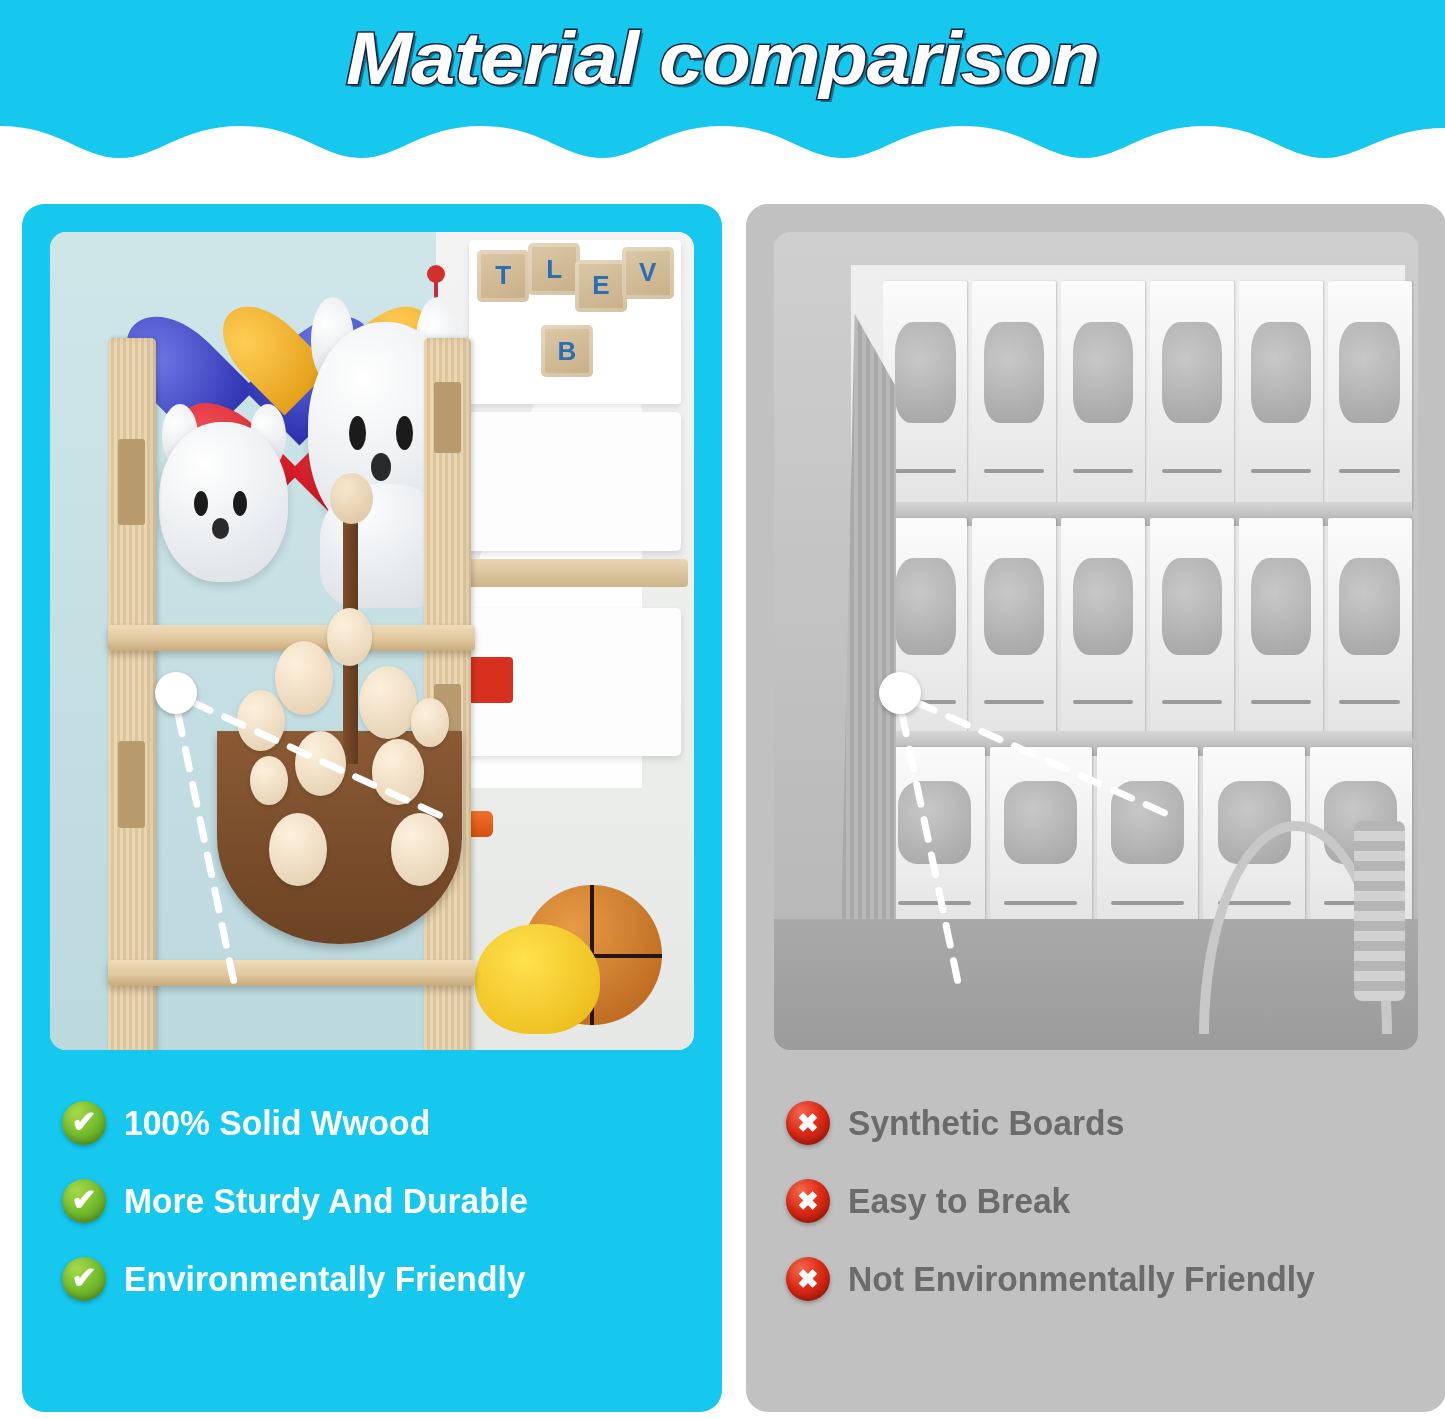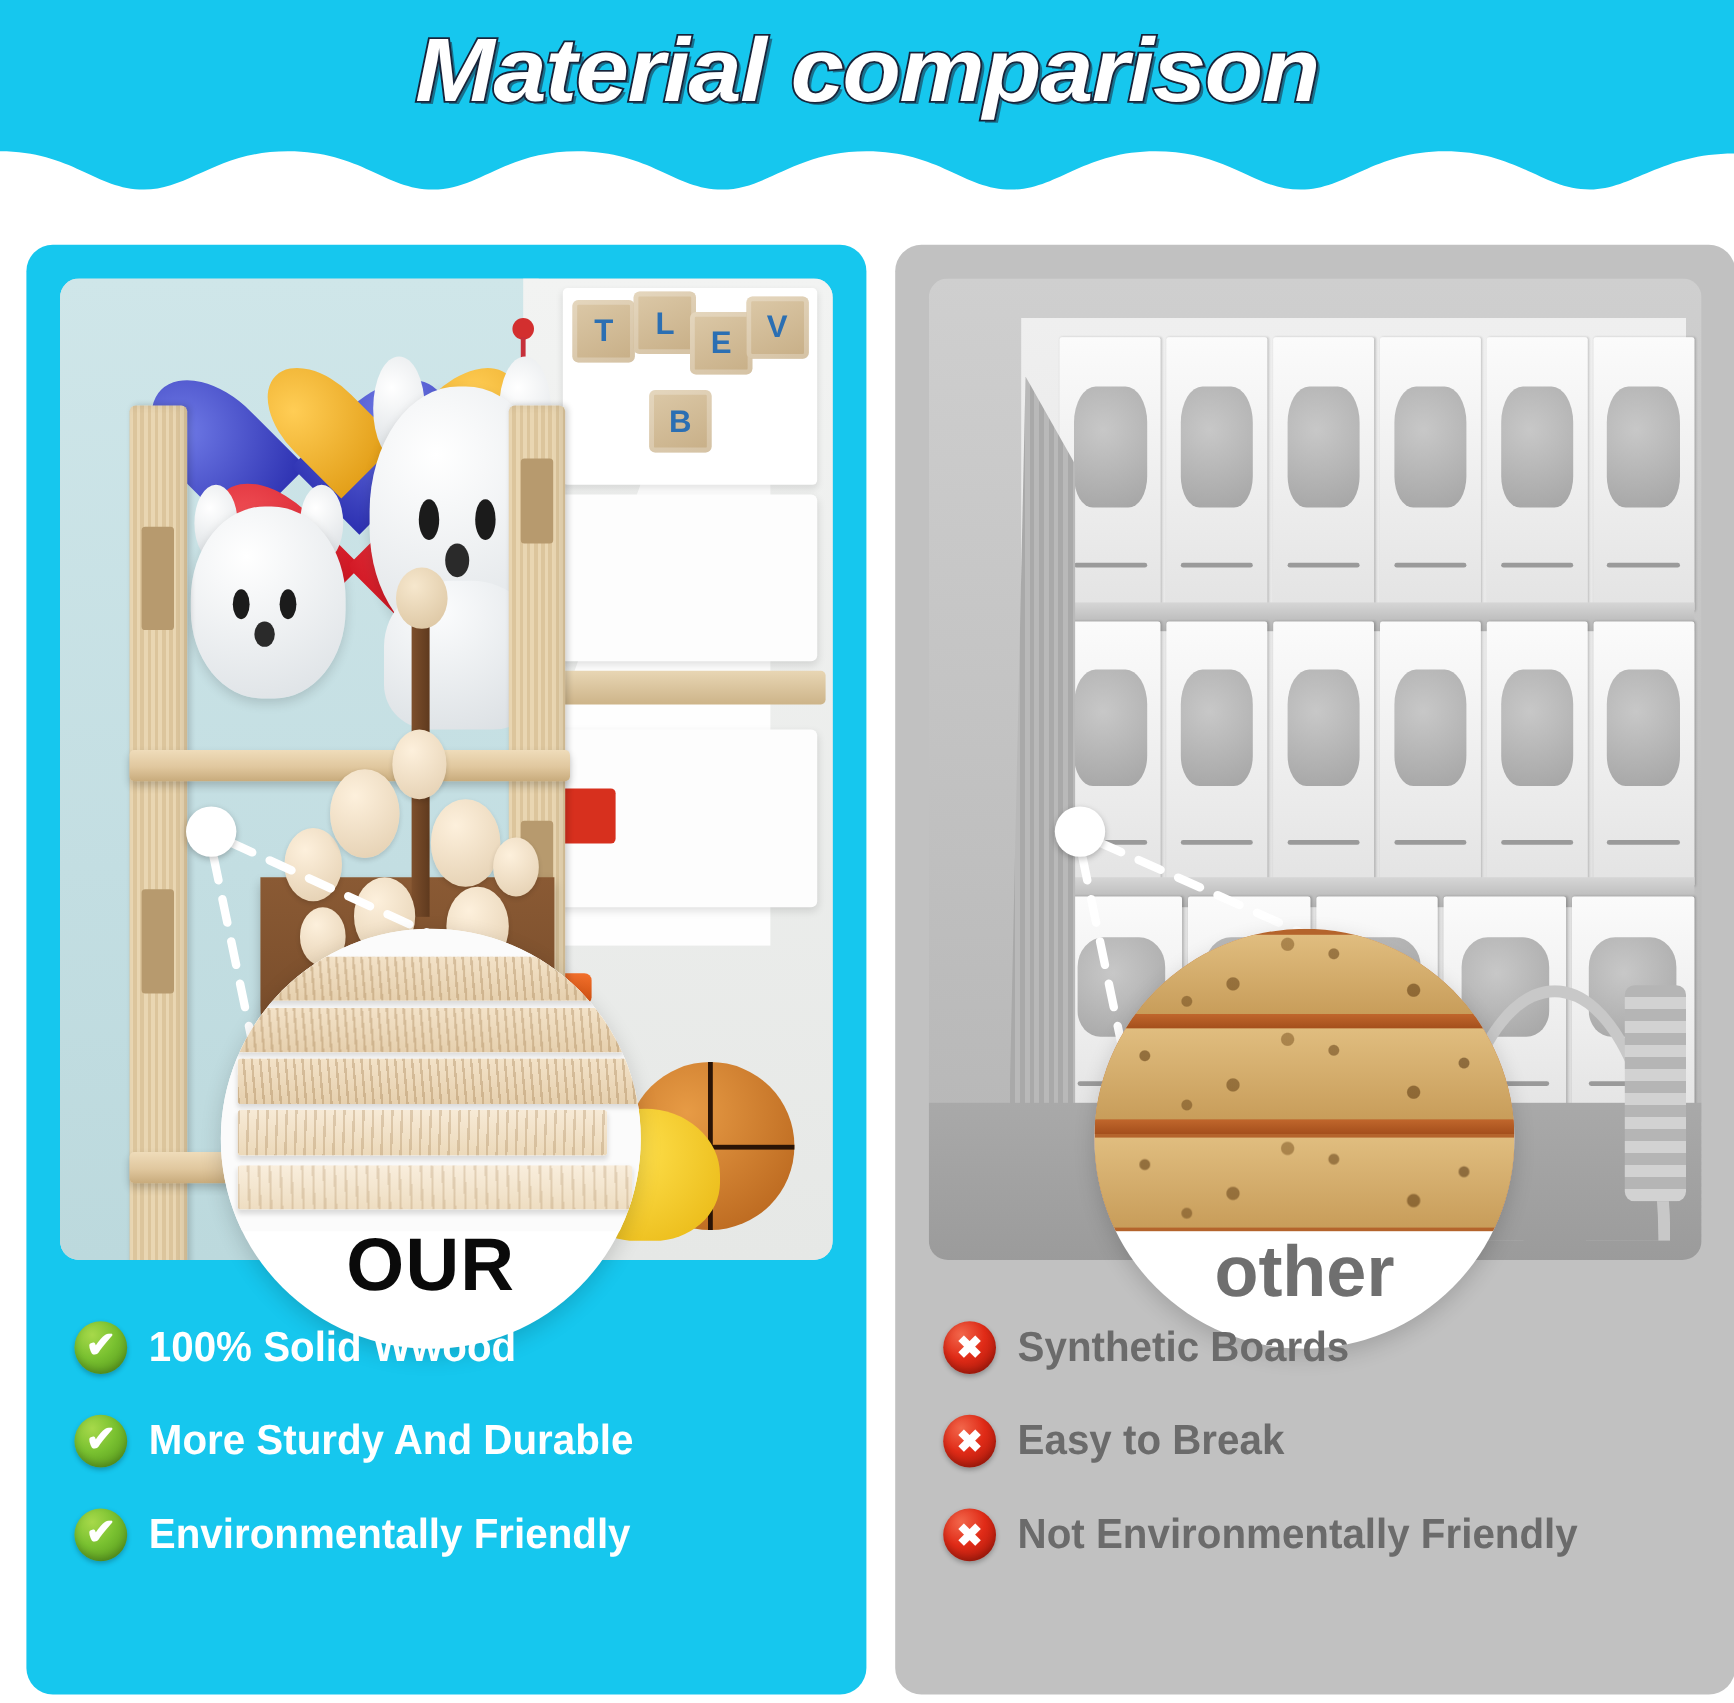--- a/index.html
+++ b/index.html
@@ -500,30 +500,20 @@
         <div class="disc" style="left:43%; top:46%; width:7%;   height:7%;"></div>
       </div>
 
       <svg class="callout" viewBox="0 0 644 818" preserveAspectRatio="none">
         <line x1="128" y1="482" x2="186" y2="760" stroke="#ffffff" stroke-width="7" stroke-dasharray="20 16" stroke-linecap="round"></line>
         <line x1="142" y1="470" x2="400" y2="588" stroke="#ffffff" stroke-width="7" stroke-dasharray="20 16" stroke-linecap="round"></line>
       </svg>
       <div class="dot" style="left:105px; top:440px;"></div>
     </div>
 
-    <div class="mag our" style="left:162px; top:570px;">
-      <div class="mag-img">
-        <div class="plank k1"></div>
-        <div class="plank k2"></div>
-        <div class="plank k3"></div>
-        <div class="plank k4"></div>
-        <div class="plank k5"></div>
-      </div>
-      <div class="mag-label our">OUR</div>
-    </div>
 
     <div class="features">
       <div class="feat">
         <div class="badge ok">
           <span class="glyph check">✔</span>
         </div>
         <div class="feat-text">100% Solid Wwood</div>
       </div>
       <div class="feat">
         <div class="badge ok">
@@ -616,30 +606,20 @@
         <div class="beads-r"></div>
       </div>
 
       <svg class="callout" viewBox="0 0 644 818" preserveAspectRatio="none">
         <line x1="128" y1="482" x2="186" y2="760" stroke="#ffffff" stroke-width="7" stroke-dasharray="20 16" stroke-linecap="round"></line>
         <line x1="142" y1="470" x2="402" y2="586" stroke="#ffffff" stroke-width="7" stroke-dasharray="20 16" stroke-linecap="round"></line>
       </svg>
       <div class="dot" style="left:105px; top:440px;"></div>
     </div>
 
-    <div class="mag other" style="left:166px; top:570px;">
-      <div class="mag-img">
-        <div class="chip c1"></div>
-        <div class="veneer v1"></div>
-        <div class="chip c2"></div>
-        <div class="veneer v2"></div>
-        <div class="chip c3"></div>
-      </div>
-      <div class="mag-label other">other</div>
-    </div>
 
     <div class="features">
       <div class="feat">
         <div class="badge no">
           <span class="glyph cross">✖</span>
         </div>
         <div class="feat-text">Synthetic Boards</div>
       </div>
       <div class="feat">
         <div class="badge no">

